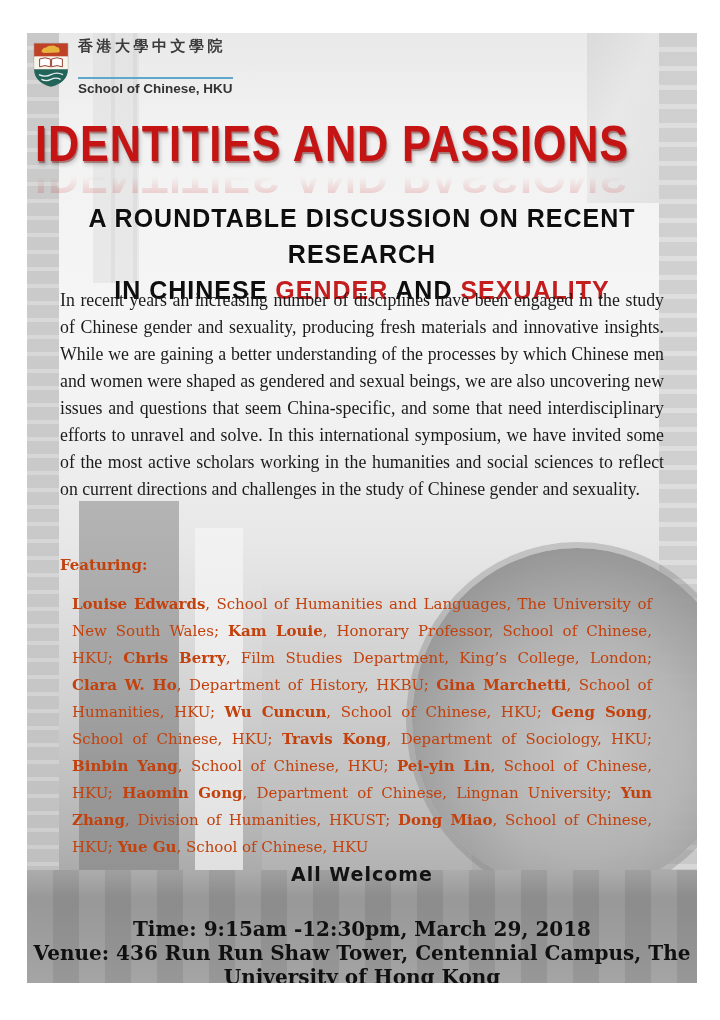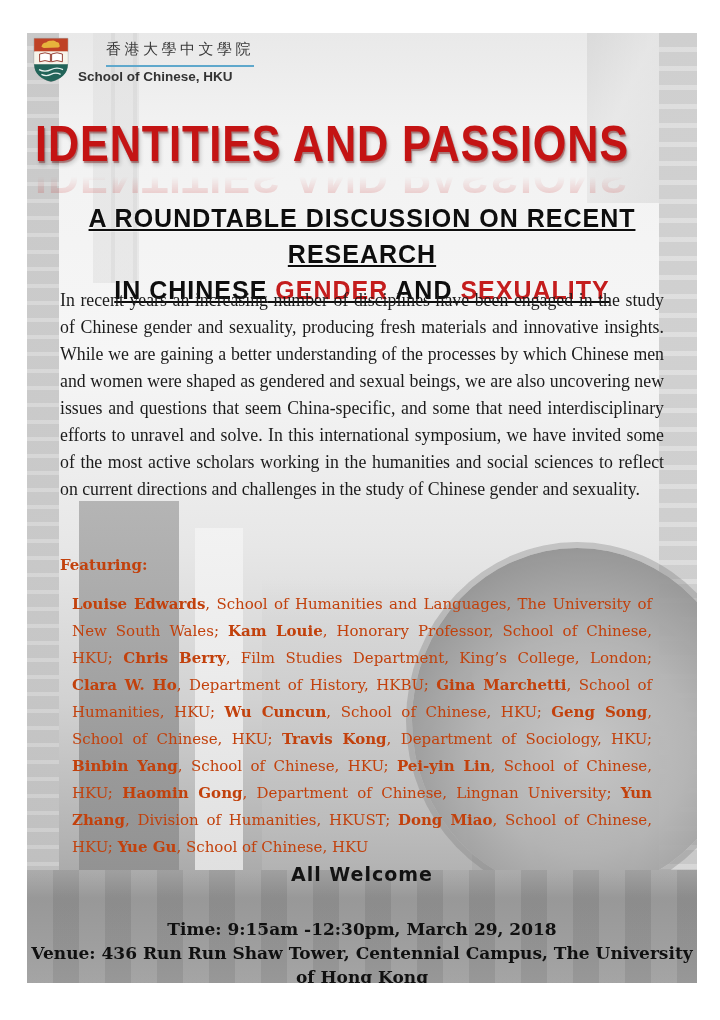--- a/index.html
+++ b/index.html
@@ -31,54 +31,54 @@
   .ph-sphere{left:385px;top:515px;width:330px;height:345px;border-radius:50%;
     background:radial-gradient(circle at 52% 58%,#c6c6c6 0%,#b4b4b4 40%,#979797 72%,#868686 88%,#7f7f7f 100%);
     box-shadow:0 0 0 6px rgba(120,120,120,.35);opacity:.95;}
   .ph-bottom-band{left:0;bottom:0;width:100%;height:113px;
     background:linear-gradient(180deg,#a8a8a8 0%,#939393 25%,#9a9a9a 70%,#a0a0a0 100%);}
   .ph-bottom-texture{left:0;bottom:0;width:100%;height:113px;
     background:repeating-linear-gradient(90deg,rgba(255,255,255,.05) 0 26px,rgba(0,0,0,.05) 26px 52px);}
   
   .content{position:absolute;inset:0;}
   .logo{position:absolute;left:6px;top:4px;display:flex;align-items:center;gap:9px;}
-  .logo-text .cn{font-size:15px;font-weight:normal;letter-spacing:3.5px;color:#3b3b3b;
-    border-bottom:2px solid var(--underline-blue);padding-bottom:6px;margin-left:28px;}
+  .logo-text .cn{font-size:15px;font-weight:bold;letter-spacing:3.5px;color:#3b3b3b;
+    border-bottom:2px solid var(--underline-blue);padding-bottom:21px;}
   .logo-text .en{font-size:13.5px;font-weight:bold;color:#333333;margin-top:2px;}
   .title-wrap{position:absolute;top:86px;left:8px;width:100%;text-align:left;}
   .title-text{
     font-size:43px;font-weight:bold;letter-spacing:1px;color:var(--title-red);
     transform:scaleY(1.18);display:block;
     text-shadow:1px 2px 1px rgba(110,8,8,.45), 2px 4px 4px rgba(0,0,0,.18);
   }
   .title-reflect{
     font-size:43px;font-weight:bold;letter-spacing:1px;color:var(--title-red);
     display:block;transform:scaleY(-1.05);margin-top:-8px;height:42px;overflow:hidden;
     opacity:.32;
     -webkit-mask-image:linear-gradient(180deg,rgba(0,0,0,.8) 0%,rgba(0,0,0,0) 60%);
     mask-image:linear-gradient(180deg,rgba(0,0,0,.8) 0%,rgba(0,0,0,0) 60%);
   }
   .subtitle{position:absolute;top:167px;left:0;width:100%;text-align:center;
     font-weight:bold;font-size:25px;line-height:36px;letter-spacing:1px;color:#0e0e0e;
-    text-shadow:1px 1px 0 rgba(255,255,255,.4);text-decoration:underline;}
+    text-shadow:1px 1px 0 rgba(255,255,255,.4);}
   .subtitle .red{color:var(--accent-red);}
   .intro{position:absolute;left:33px;top:254px;width:604px;
     font-family:Liberation Serif, serif;
     font-size:17.8px;line-height:27px;text-align:justify;color:#1b1b1b;}
   .featuring{position:absolute;left:33px;top:519px;width:604px;
     font-family:"DejaVu Serif","Liberation Serif",serif;
     font-size:15px;line-height:27px;color:#c2410c;}
   .featuring .label{font-weight:bold;}
   .featuring p{margin:12px;text-align:justify;}
   .welcome{position:absolute;top:830px;left:0;width:100%;text-align:center;
     font-size:19px;font-weight:bold;letter-spacing:1px;color:#121212;
     font-family:"DejaVu Sans",sans-serif;}
   .footer{position:absolute;top:884px;left:0;width:100%;text-align:center;
     font-family:"DejaVu Serif","Liberation Serif",serif;font-weight:bold;
-    font-size:17px;line-height:24px;color:#101010;}
+    font-size:20px;line-height:24px;color:#101010;}
 </style>
 </head>
 <body>
 
 <div class="poster">
 
   <div class="ph ph-base"></div>
   <div class="ph ph-left-strip"></div>
   <div class="ph ph-left-tower-top"></div>
   <div class="ph ph-right-strip"></div>

